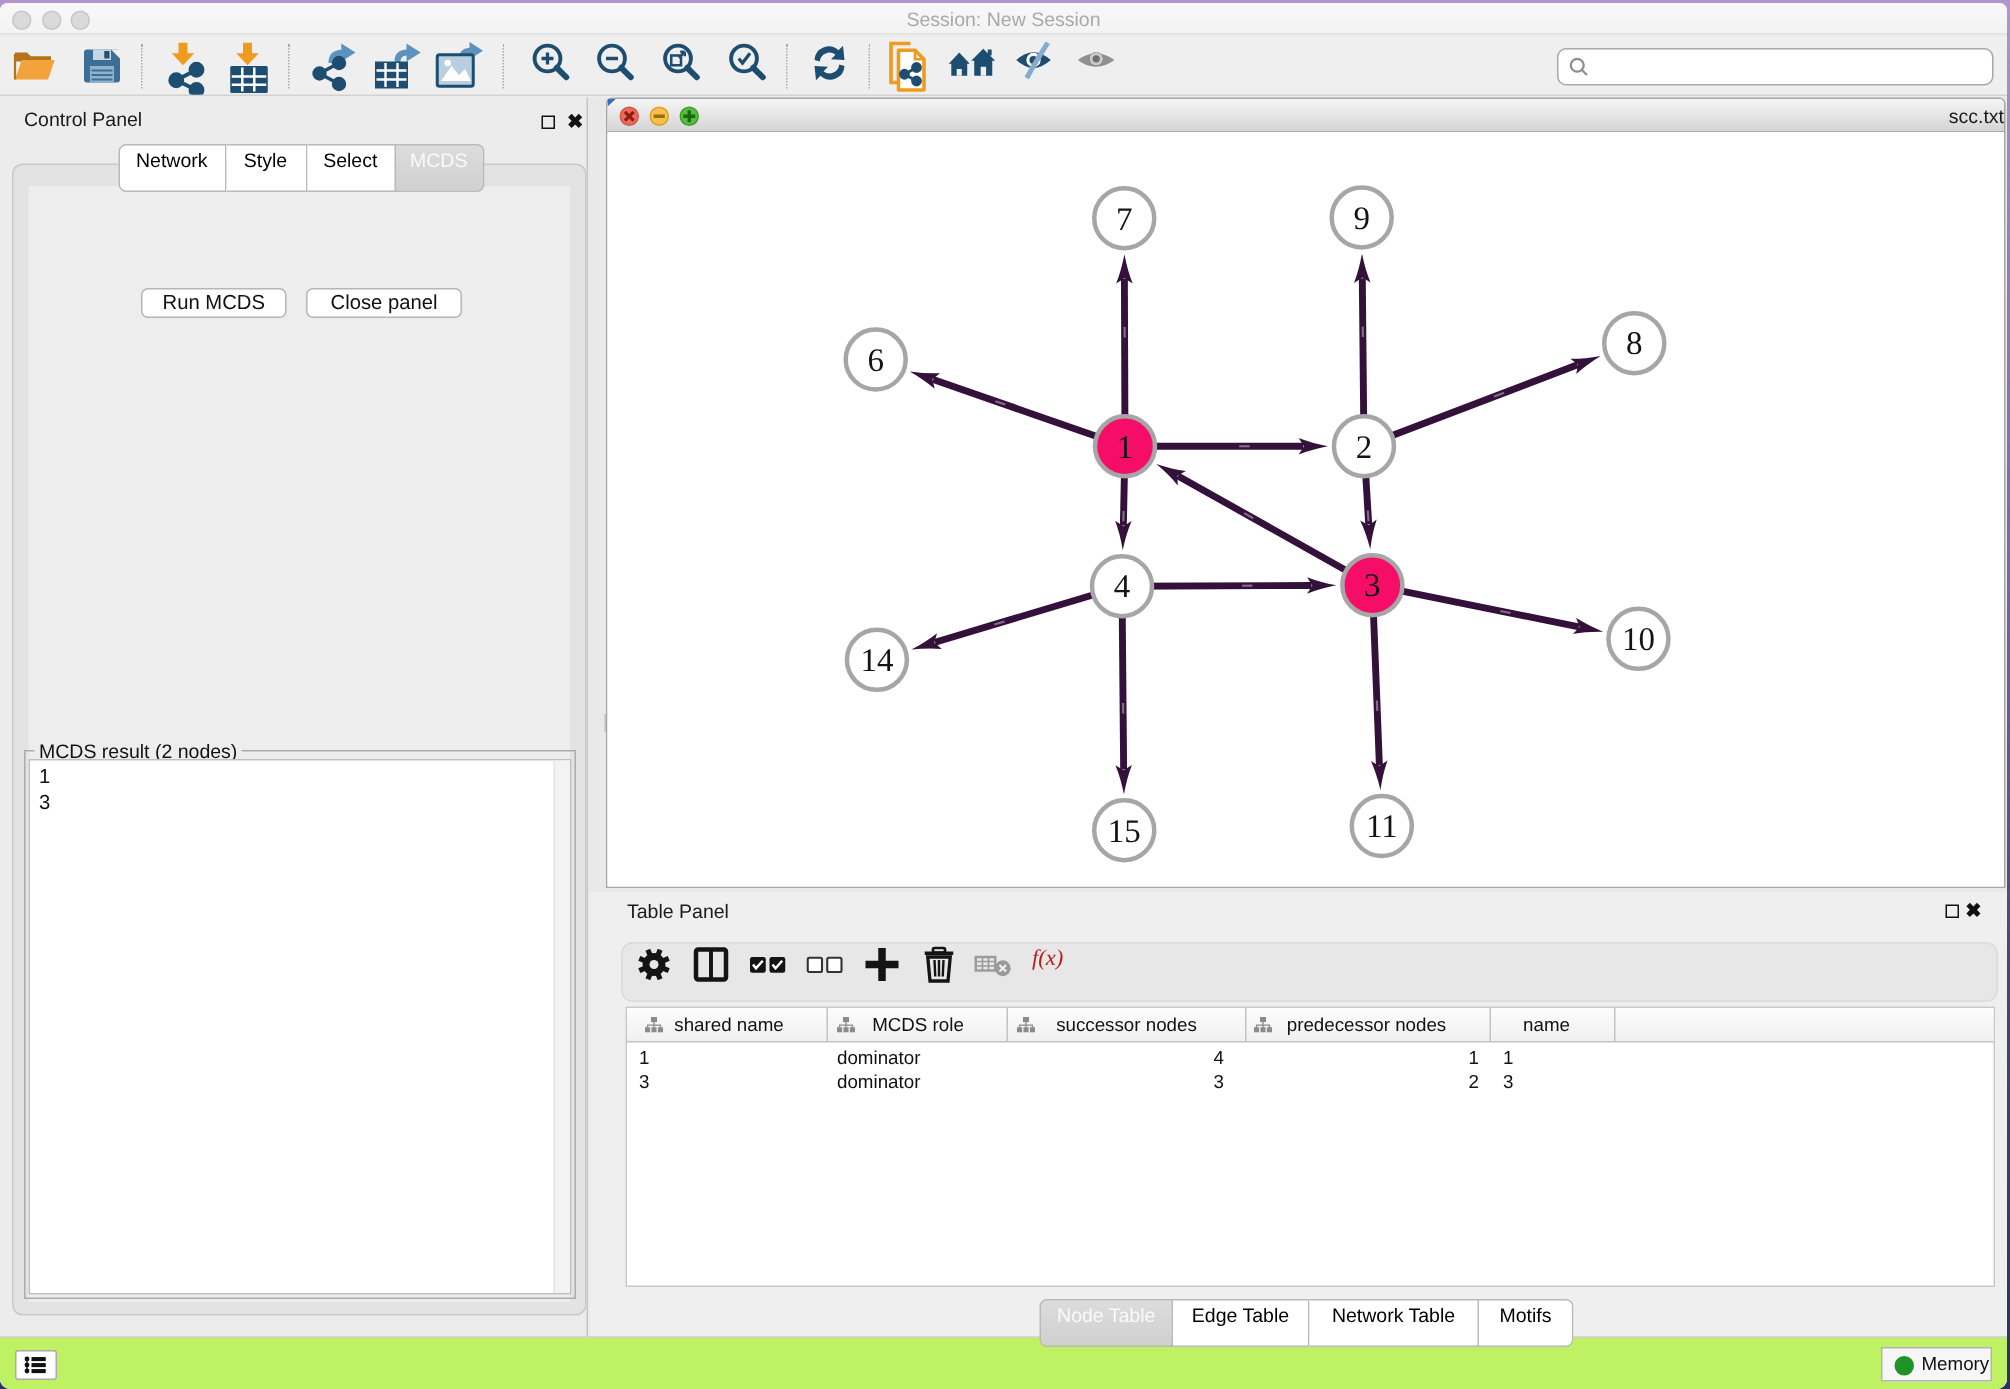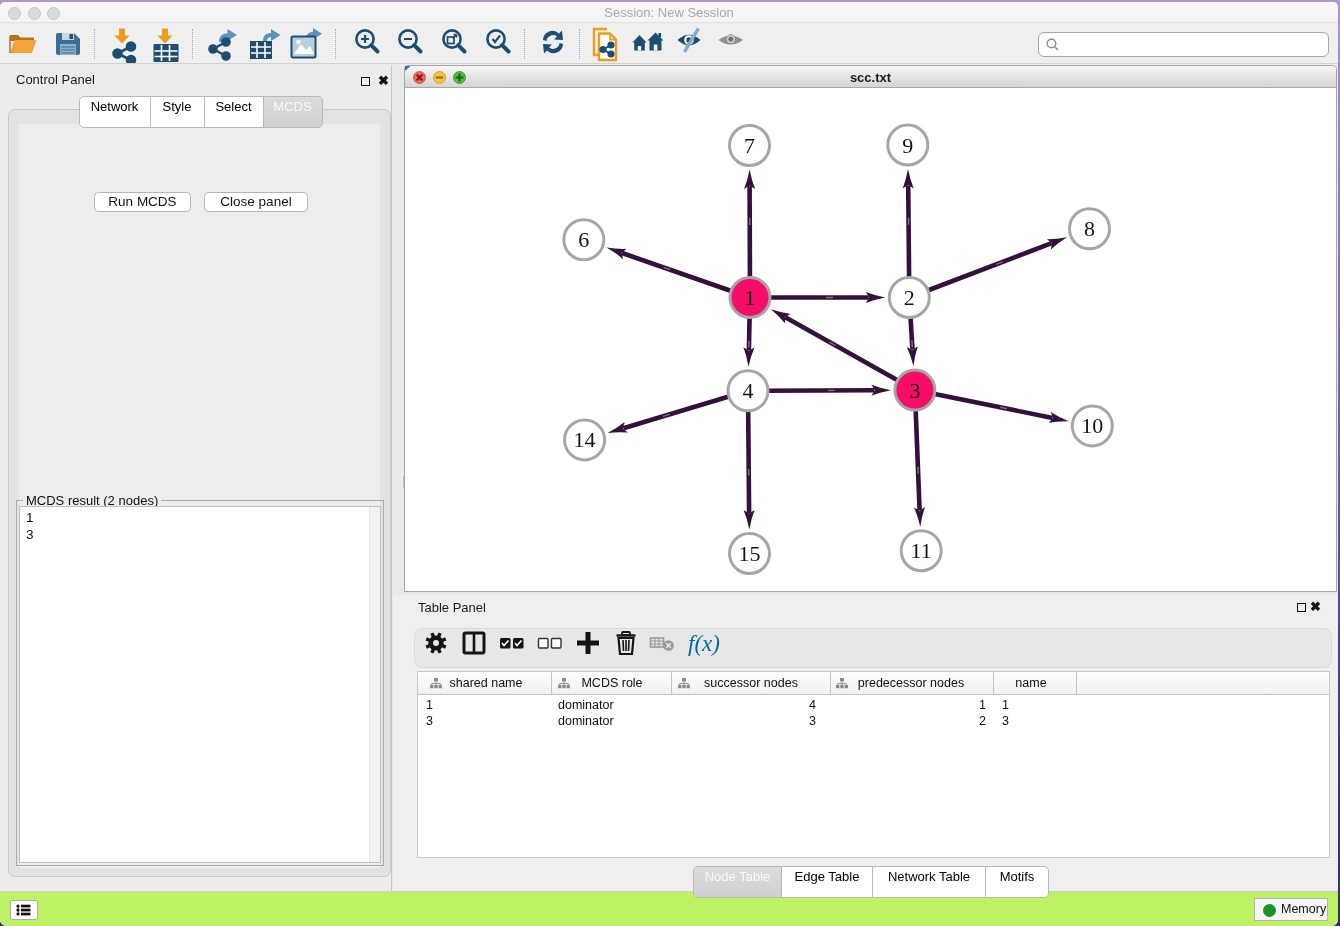--- a/index.html
+++ b/index.html
@@ -25,21 +25,21 @@
 #optlabel{position:absolute;left:0;top:13px;width:100%;text-align:center;font-size:13.5px;color:#111}
 #dropdown{position:absolute;left:26px;top:34px;width:310px;height:23px;background:#fff;border:1px solid #b5b5b5;border-radius:5px;font-size:13.5px;color:#111;line-height:21px;padding-left:12px}
 .btn{position:absolute;top:68px;height:20px;background:#fff;border:1px solid #b5b5b5;border-radius:4.5px;font-size:13.5px;color:#111;text-align:center;line-height:18px}
 #groupbox{position:absolute;left:-3px;top:376px;width:368px;height:366px;border:1px solid #ababab}
 #grouplabel{position:absolute;left:6px;top:-8px;background:#ededed;padding:0 3px;font-size:13px;color:#111}
 #resultarea{position:absolute;left:2px;top:5px;right:2px;bottom:2px;background:#fff;border:1px solid #c0c0c0;font-size:13.5px;color:#111;line-height:17px;padding:2px 0 0 6px}
 #scrolltrack{position:absolute;right:0;top:0;width:11px;bottom:0;background:#f3f3f3;border-left:1px solid #e4e4e4}
 #desktop{position:absolute;left:393px;top:0;right:0;bottom:0;background:#e9e9e9}
 #sccwin{position:absolute;left:11px;top:-0.5px;width:933px;height:527px;border:1px solid #a6a6a6;border-radius:4px 4px 0 0;background:#fff}
 #scctitle{position:absolute;left:0;top:0;right:0;height:22px;background:linear-gradient(#f6f6f6,#d5d5d5);border-bottom:1px solid #a9a9a9;border-radius:3.5px 3.5px 0 0}
-#sccname{position:absolute;left:0;right:0;top:4px;text-align:center;font-size:13px;font-weight:bold;color:#1a1a1a}
+#sccname{position:absolute;left:0;right:0;top:4px;text-align:right;font-size:13px;font-weight:normal;color:#1a1a1a}
 .tl2{position:absolute;top:5px;width:13px;height:13px;border-radius:50%}
 #canvas{position:absolute;left:0;top:23px;right:0;bottom:0;background:#fff;overflow:hidden}
 #tpanel{position:absolute;left:0px;top:530px;right:0;height:296px;background:#efefef}
 #tphead{position:absolute;left:25px;top:5px;font-size:13px;color:#1a1a1a}
 #tptoolcard{position:absolute;left:21px;top:32.5px;width:918px;height:40.5px;background:#e7e7e7;border:1px solid #dadada;border-radius:8px}
 #tptable{position:absolute;left:24px;top:75.5px;width:913px;height:187.5px;background:#fff;border:1px solid #c8c8c8}
 #thead{position:absolute;left:0;top:0;right:0;height:23px;background:linear-gradient(#fdfdfd,#f0f0f0);border-bottom:1px solid #c3c3c3;font-size:12.5px;color:#111}
 .colsep{position:absolute;top:0;height:22px;width:0;border-left:1px solid #c3c3c3}
 .hcell{position:absolute;top:4px;text-align:center}
 .trow{position:absolute;font-size:12.5px;color:#111;height:16px}
@@ -317,21 +317,21 @@
 <path d="M10,10 L10.5,21 M13,10 L13,21 M16,10 L15.5,21" stroke="#141414" stroke-width="1.6"></path>
           </svg>
 <svg style="position:absolute;left:256px;top:35px" width="26" height="26" viewBox="0 0 26 26">
             <g stroke="#9a9a9a">
               <rect x="1.5" y="8" width="13" height="9" fill="none" stroke-width="1.6"></rect>
               <path d="M2,11 h12 M2,14 h12 M6,8.5 v8 M10,8.5 v8" stroke-width="1.1"></path>
             </g>
 <circle cx="19.5" cy="15.5" r="5.3" fill="#9a9a9a"></circle>
             <path d="M17.3,13.3 L21.7,17.7 M21.7,13.3 L17.3,17.7" stroke="#efefef" stroke-width="1.5"></path>
           </svg>
-<div style="position:absolute;left:295px;top:36px;font-family:'Liberation Serif',serif;font-style:italic;font-size:23px;color:#0369a1">f(x)</div>
+<div style="position:absolute;left:295px;top:36px;font-family:'Liberation Serif',serif;font-style:italic;font-size:15px;color:#b91c1c">f(x)</div>
     <div id="tptable">
 <div id="thead">
 <div class="colsep" style="left:133px"></div>
 <div class="colsep" style="left:253px"></div>
 <div class="colsep" style="left:412px"></div>
 <div class="colsep" style="left:575px"></div>
 <div class="colsep" style="left:658px"></div>
 <div style="position:absolute;left:12px;top:6px"><svg width="12" height="11" viewBox="0 0 12 11">
                   <g fill="#8b8b8b">
                     <rect x="4" y="0" width="4" height="3.4"></rect>

